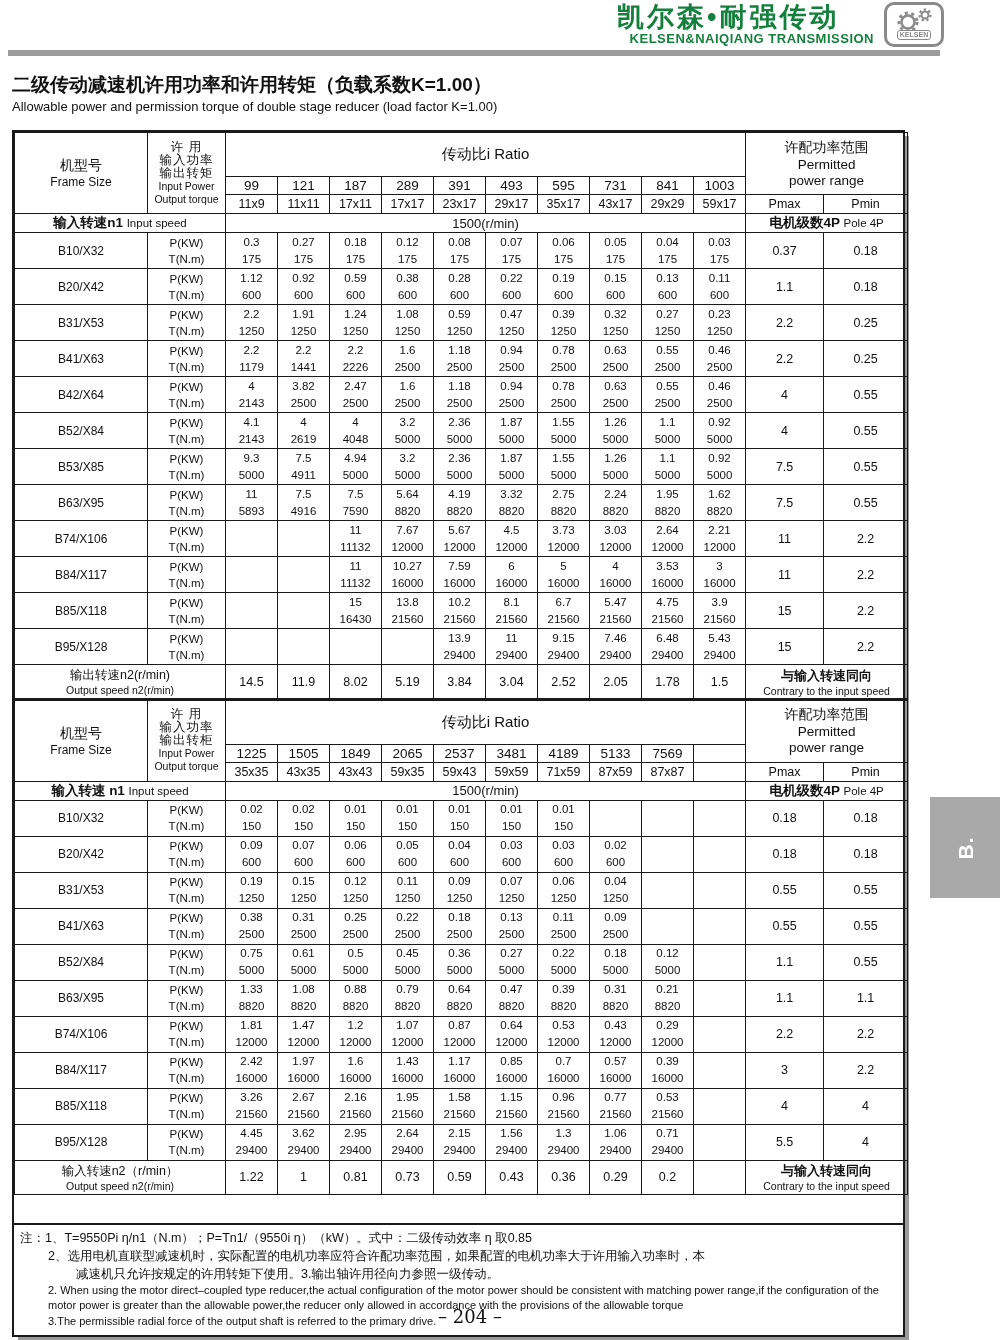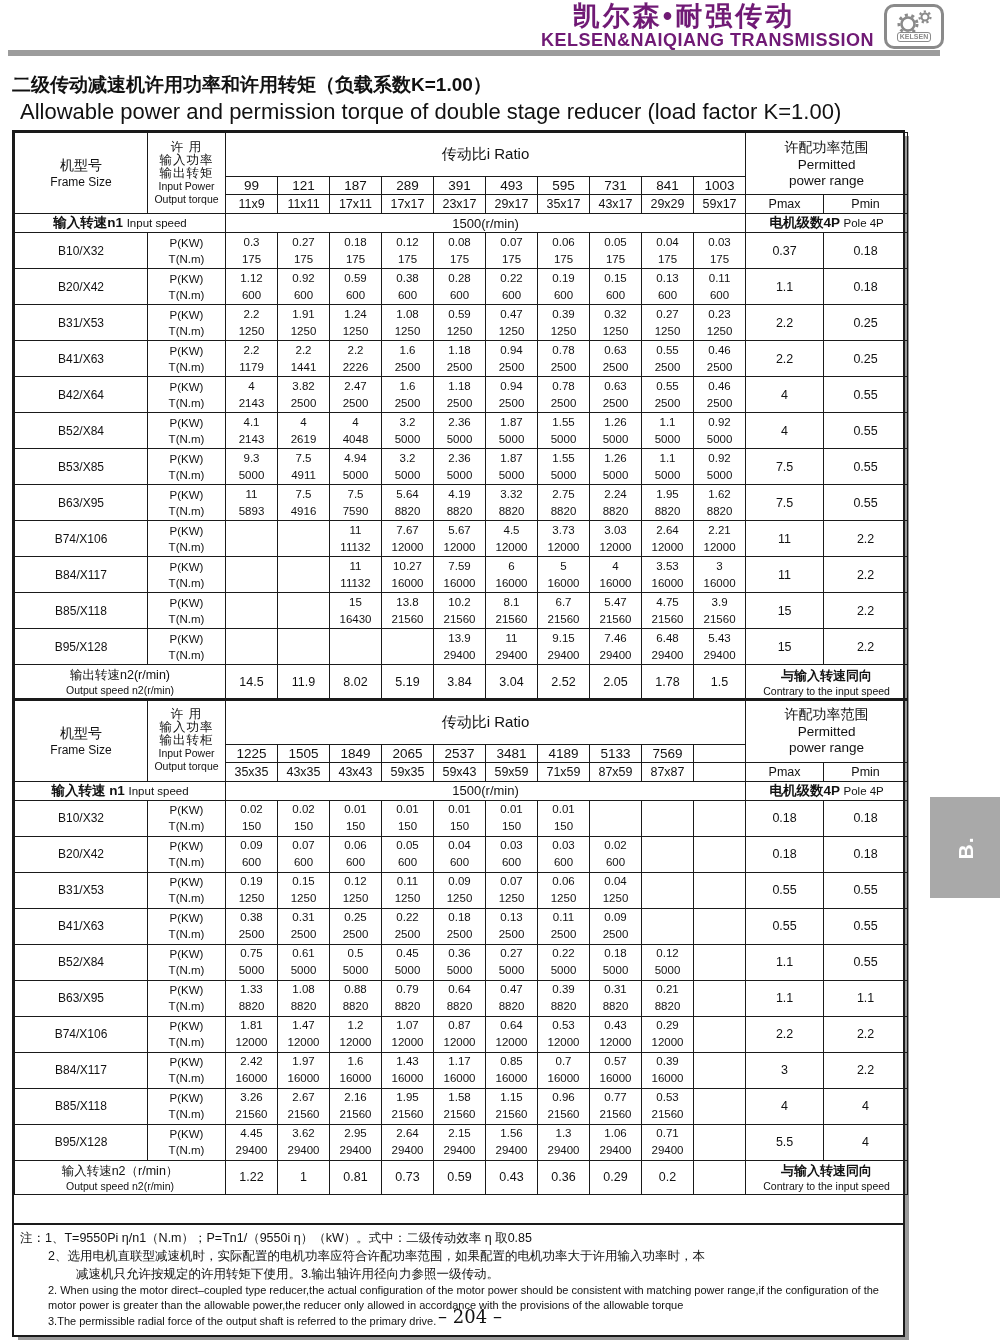--- a/index.html
+++ b/index.html
@@ -1,30 +1,30 @@
 <!DOCTYPE html>
 <html><head>
 <meta charset="utf-8">
 <style>
   * { margin:0; padding:0; box-sizing:border-box; }
   body { width:1000px; height:1340px; background:#fff; font-family:"Liberation Sans", sans-serif; color:#111; }
   .page { position:relative; width:1000px; height:1340px; background:#fff; overflow:hidden; }
 
   
   .header { position:absolute; top:2px; right:56px; display:flex; align-items:center; gap:10px; }
-  .brand { text-align:center; color:#701a75; }
+  .brand { text-align:center; color:#15803d; }
   .brand-cn { font-size:27px; font-weight:bold; letter-spacing:3px; line-height:28px; }
-  .brand-en { font-size:18px; font-weight:bold; letter-spacing:.5px;padding-left:47px; }
+  .brand-en { font-size:13px; font-weight:bold; letter-spacing:.5px;padding-left:47px; }
   .logo { width:60px; height:45px; border:3px solid #8a8a8a; border-radius:10px; display:flex; flex-direction:column; align-items:center; justify-content:flex-start; padding-top:2px; background:#fff; }
   .logo-tag { font-size:7px; font-weight:bold; color:#8a8a8a; border:1.5px solid #8a8a8a; border-radius:3px; padding:0 2px; line-height:8px; margin-top:-3px; background:#fff; }
   .rule { position:absolute; left:8px; top:50px; width:932px; height:6px; background:#9c9c9c; }
 
   
   .title-cn { position:absolute; left:12px; top:72px; font-size:19px; font-weight:bold; }
-  .title-en { position:absolute; left:12px; top:99px; font-size:22px;margin-left:8px; }
+  .title-en { position:absolute; left:12px; top:99px; font-size:13px; }
 
   
   .tblock { position:absolute; left:12px; top:130px; width:893px; border:2px solid #1a1a1a; box-shadow:5px 5px 0 -1px #9a9a9a; background:#fff; }
   table { border-collapse:collapse; table-layout:fixed; width:889px; }
   th, td { border:1px solid #1a1a1a; text-align:center; vertical-align:middle; font-weight:normal; padding:0; overflow:hidden; }
   col.c-frame { width:133px; } col.c-plabel { width:78px; } col.c-ratio { width:52px; }
   col.c-pmax { width:78px; } col.c-pmin { width:84px; }
 
   .frame-h .cn { font-size:14px; } .frame-h .en { font-size:12px; }
   .power-h { font-size:12px; line-height:13px; }

